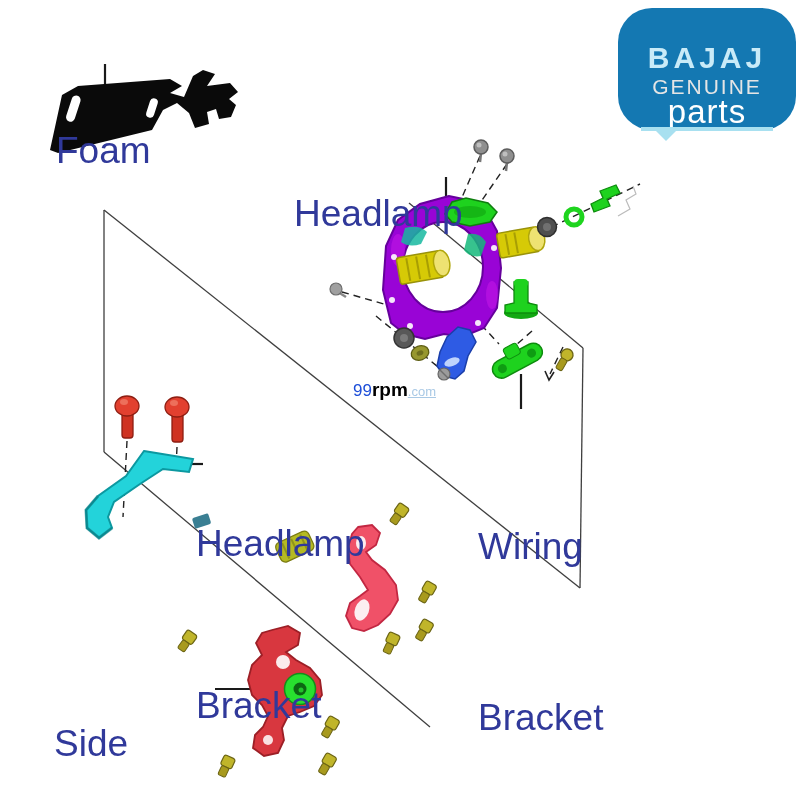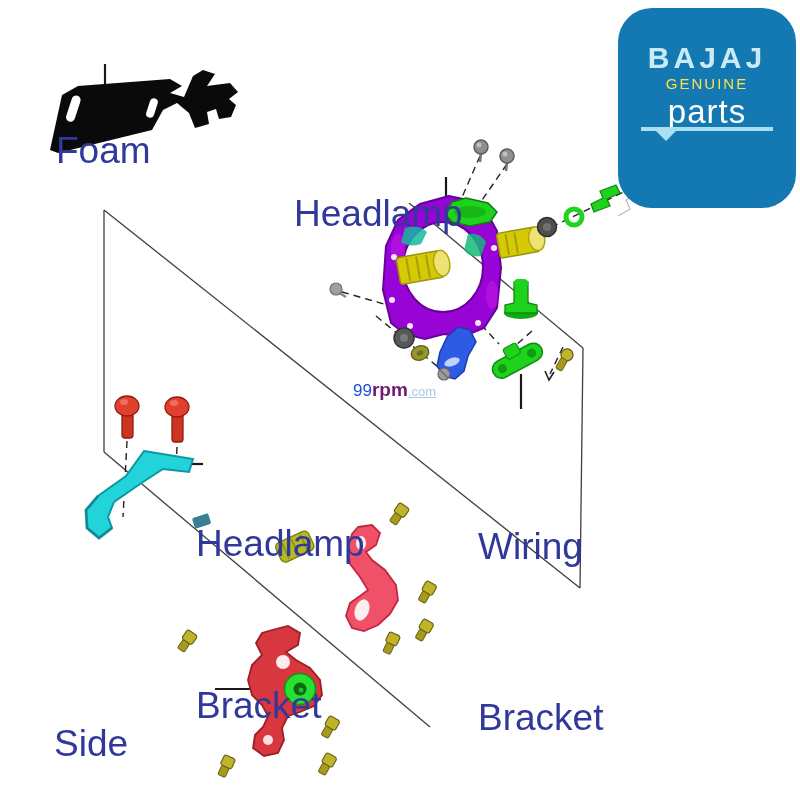--- a/index.html
+++ b/index.html
@@ -2,35 +2,35 @@
 <html><head>
 <meta charset="utf-8">
 <style>
   html,body{margin:0;padding:0;background:#fff;}
   .stage{position:relative;width:800px;height:800px;background:#fff;overflow:hidden;
          font-family:"Liberation Sans",sans-serif;}
   svg{position:absolute;left:0;top:0;}
   .lbl{position:absolute;color:#30399a;font-size:37px;font-weight:400;letter-spacing:0px;
        white-space:pre;line-height:54px;}
   .lbl .ln{display:block;}
-  .logo{position:absolute;left:618px;top:8px;width:178px;height:200px;background:#1478b2;
+  .logo{position:absolute;left:618px;top:8px;width:178px;height:122px;background:#1478b2;
         border-radius:34px;}
   .logo .brand{position:absolute;top:33px;left:0;width:100%;text-align:center;color:#c9ebf8;
         font-size:30px;font-weight:800;letter-spacing:4px;}
-  .logo .genuine{position:absolute;top:67px;left:0;width:100%;text-align:center;color:#fde047;
-        font-size:15px;font-weight:400;letter-spacing:2px;}
+  .logo .genuine{position:absolute;top:67px;left:0;width:100%;text-align:center;color:#e5e5e5;
+        font-size:21px;font-weight:400;letter-spacing:2px;}
   .logo .parts{position:absolute;top:85px;left:0;width:100%;text-align:center;color:#fff;
         font-size:33px;font-weight:400;letter-spacing:1px;}
   .logo .underline{position:absolute;top:119px;left:23px;width:132px;height:4px;background:#a8e0f0;}
   .logo .tri{position:absolute;top:123px;left:38px;width:0;height:0;
         border-left:10px solid transparent;border-right:10px solid transparent;
         border-top:10px solid #a8e0f0;}
   .watermark{position:absolute;left:353px;top:379px;font-size:17px;white-space:nowrap;}
   .watermark .w99{color:#1d4ed8;font-weight:400;}
-  .watermark .wrpm{color:#701a75;font-weight:700;font-size:19px;}
+  .watermark .wrpm{color:#000000;font-weight:700;font-size:19px;}
   .watermark .wcom{color:#a9c9e5;font-size:13px;text-decoration:underline;}
 </style>
 </head>
 <body>
 
 <div class="stage">
 
 <svg width="800" height="800" viewBox="0 0 800 800">
 
   <g stroke="#3f3f3f" stroke-width="1.3" fill="none">

